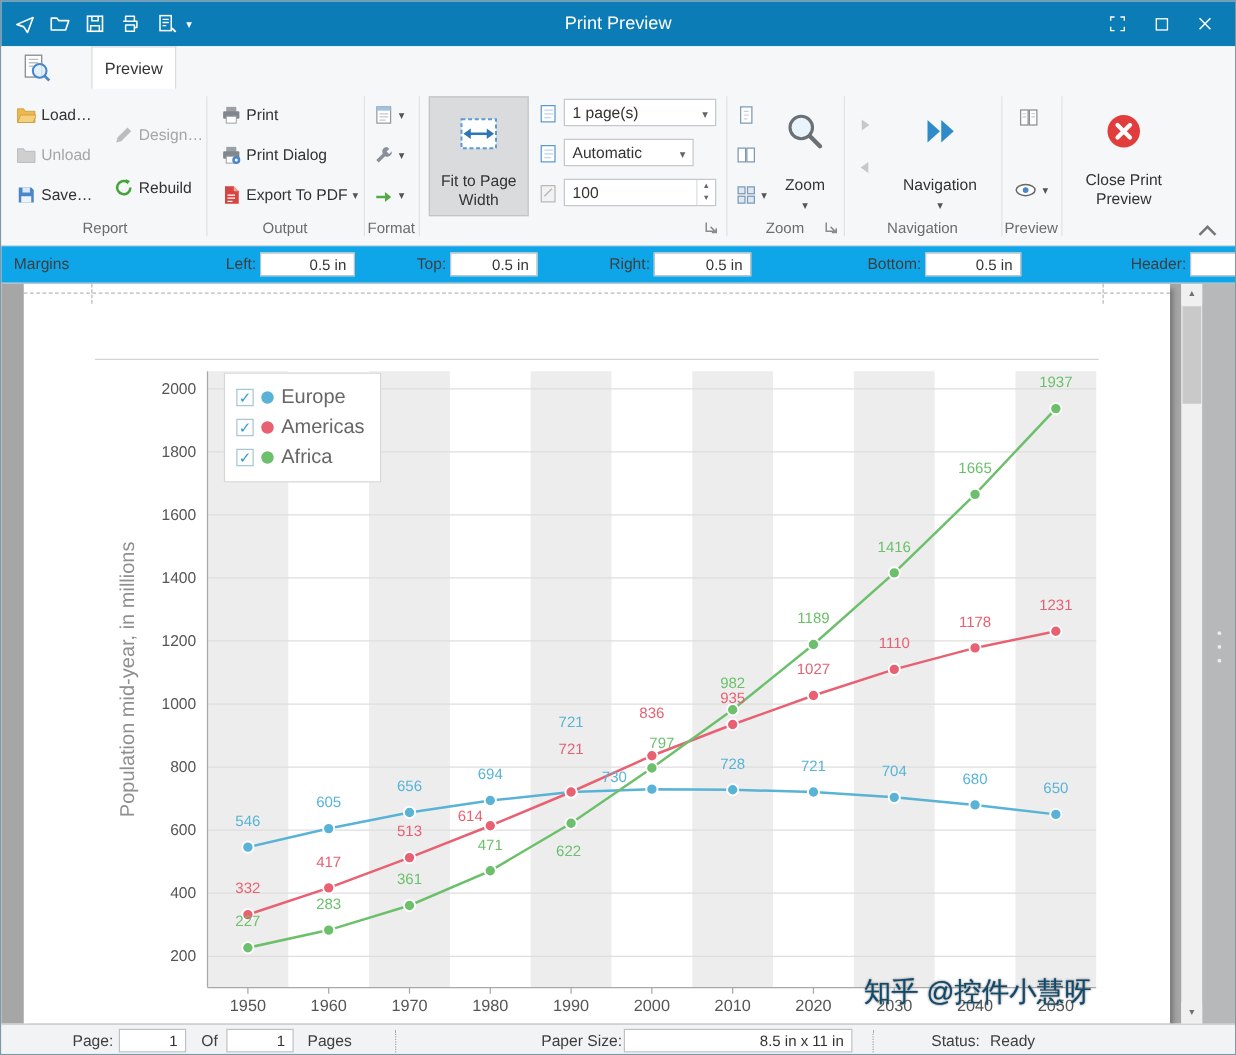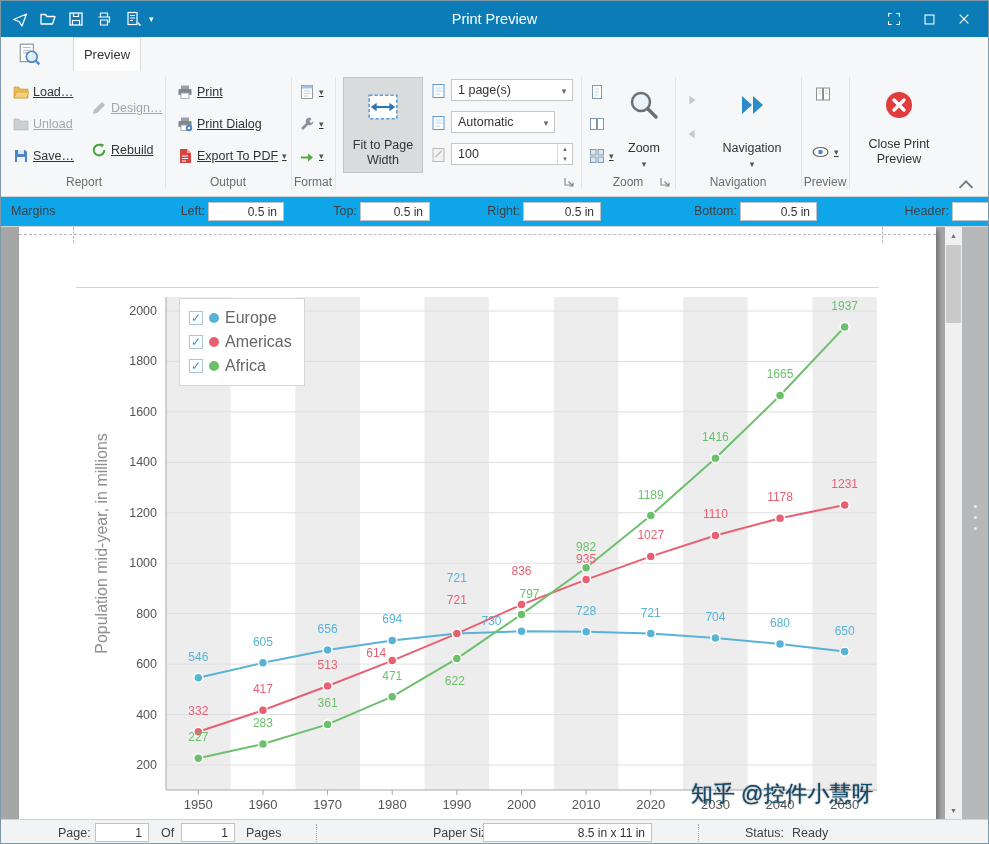--- a/index.html
+++ b/index.html
@@ -18,21 +18,21 @@
 
   
   .ribbon{position:absolute;left:0;top:36px;width:100%;height:160px;background:#f6f7f8;border-bottom:1px solid #d2d4d6;}
   .tabrow{position:absolute;left:0;top:0;width:100%;height:34px;}
   .apptab-ic{position:absolute;left:16px;top:5px;}
   .rtab{position:absolute;left:72px;top:0;width:68px;height:34px;background:#fff;border:1px solid #d8dadb;border-bottom:none;
     text-align:center;line-height:34px;font-size:13px;color:#333;cursor:pointer;}
   .grp{position:absolute;top:38px;height:118px;}
   .gsep{position:absolute;top:40px;height:112px;width:1px;background:#e1e3e5;}
   .gcap{position:absolute;left:0;right:0;top:100px;text-align:center;font-size:12px;color:#6a6c6e;}
-  .sbtn{position:absolute;display:flex;align-items:center;gap:4px;height:22px;padding:0 4px;font-size:12.5px;color:#333;cursor:pointer;white-space:nowrap;text-decoration:underline;}
+  .sbtn{position:absolute;display:flex;align-items:center;gap:4px;height:22px;padding:0 4px;font-size:12.5px;color:#333;cursor:pointer;white-space:nowrap;}
   .sbtn.disabled{color:#a6a6a6;cursor:default;}
   .bigbtn{position:absolute;top:2px;height:96px;text-align:center;font-size:12.5px;color:#333;cursor:pointer;}
   .bigbtn .blabel{position:absolute;left:0;right:0;top:64px;line-height:15px;}
   .bigbtn .bic{position:absolute;left:50%;transform:translateX(-50%);top:12px;}
   .bigbtn.pressed{background:#d9dbdd;border:1px solid #c2c5c7;}
   .bigbtn .bcaret{position:absolute;left:0;right:0;top:82px;font-size:9px;color:#555;}
   .caret{font-size:9px;color:#555;}
   .editor{position:absolute;display:flex;align-items:center;background:#fff;border:1px solid #c5c8ca;height:22px;font-size:12.5px;color:#333;padding-left:6px;cursor:text;}
   .editor .ecaret{margin-left:auto;width:16px;text-align:center;font-size:9px;color:#666;align-self:stretch;line-height:22px;cursor:pointer;}
   .spincol{margin-left:auto;width:15px;display:flex;flex-direction:column;align-self:stretch;border-left:1px solid #dcdedf;}
@@ -545,19 +545,19 @@
   </div>
 
   <div class="statusbar">
     <span class="st-label" style="left:57px">Page:</span>
     <div class="st-field" style="left:94px;width:54px">1</div>
     <span class="st-label" style="left:160px">Of</span>
     <div class="st-field" style="left:180px;width:54px">1</div>
     <span class="st-label" style="left:245px">Pages</span>
     <div class="st-sep" style="left:315px"></div>
     <span class="st-label" style="left:432px">Paper Size:</span>
-    <div class="st-field" style="left:482px;width:169px">8.5 in x 11 in</div>
+    <div class="st-field" style="left:498px;width:183px">8.5 in x 11 in</div>
     <div class="st-sep" style="left:697px"></div>
     <span class="st-label" style="left:744px">Status:</span>
     <span class="st-label" style="left:791px">Ready</span>
   </div>
 
 </div>
 
 </body></html>

